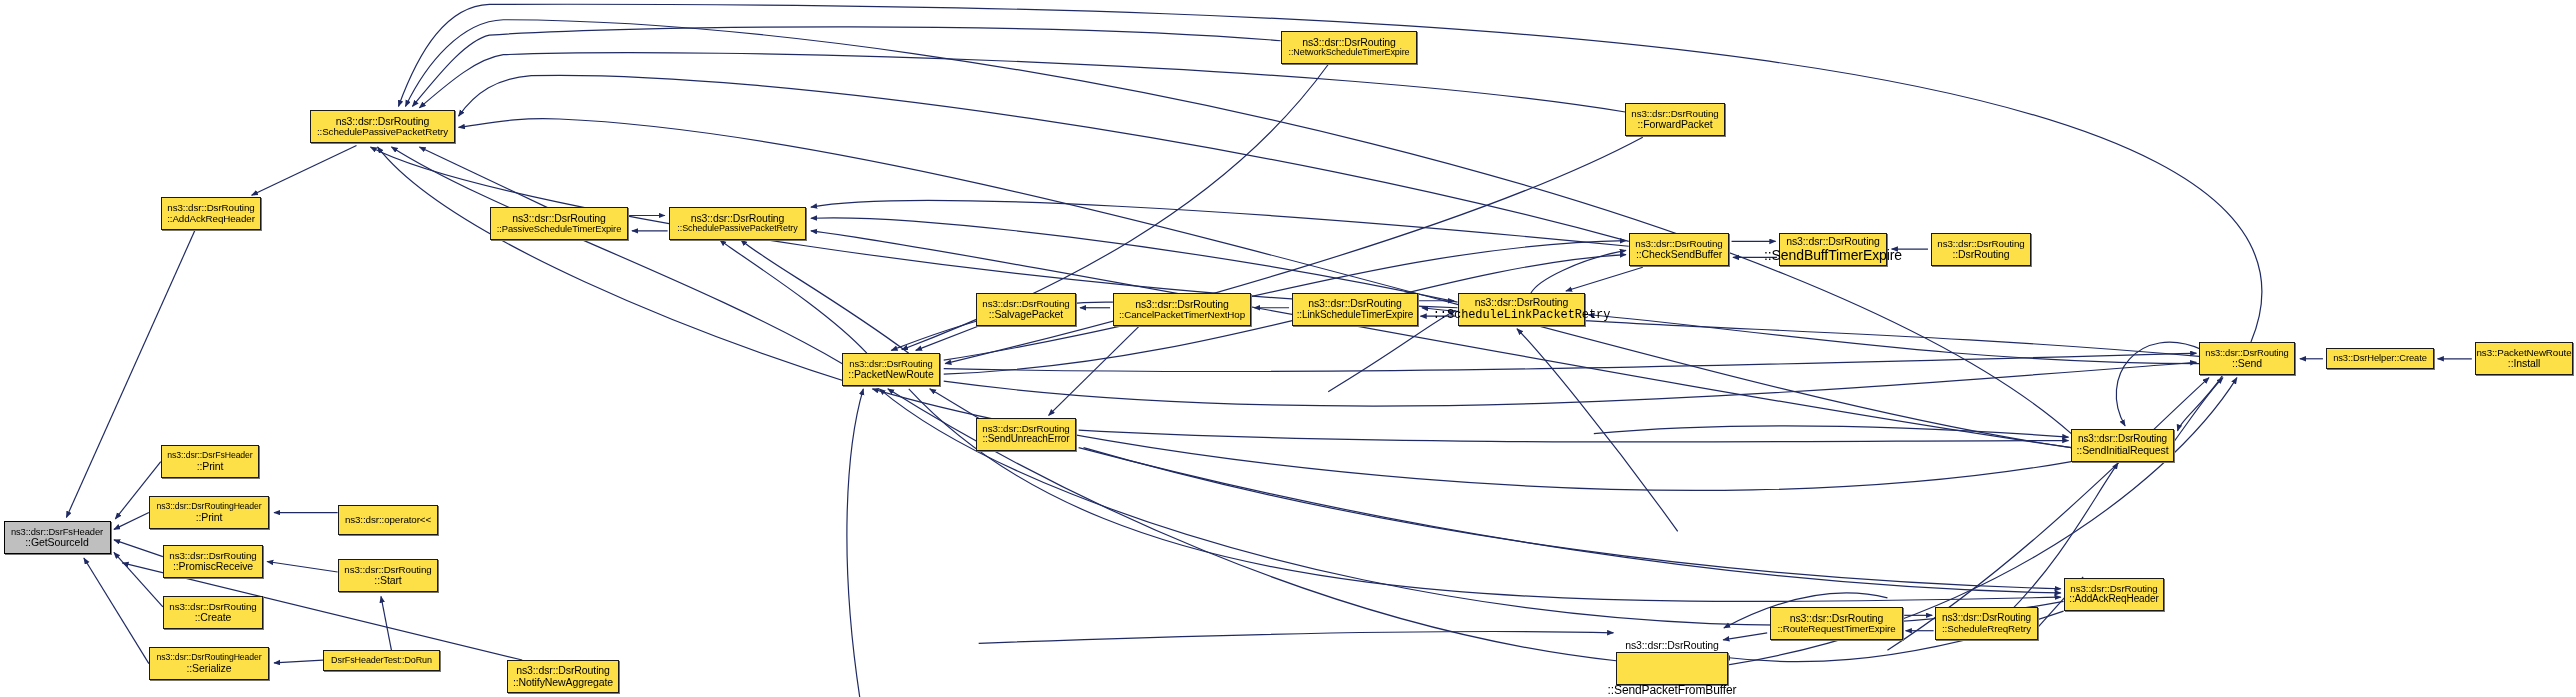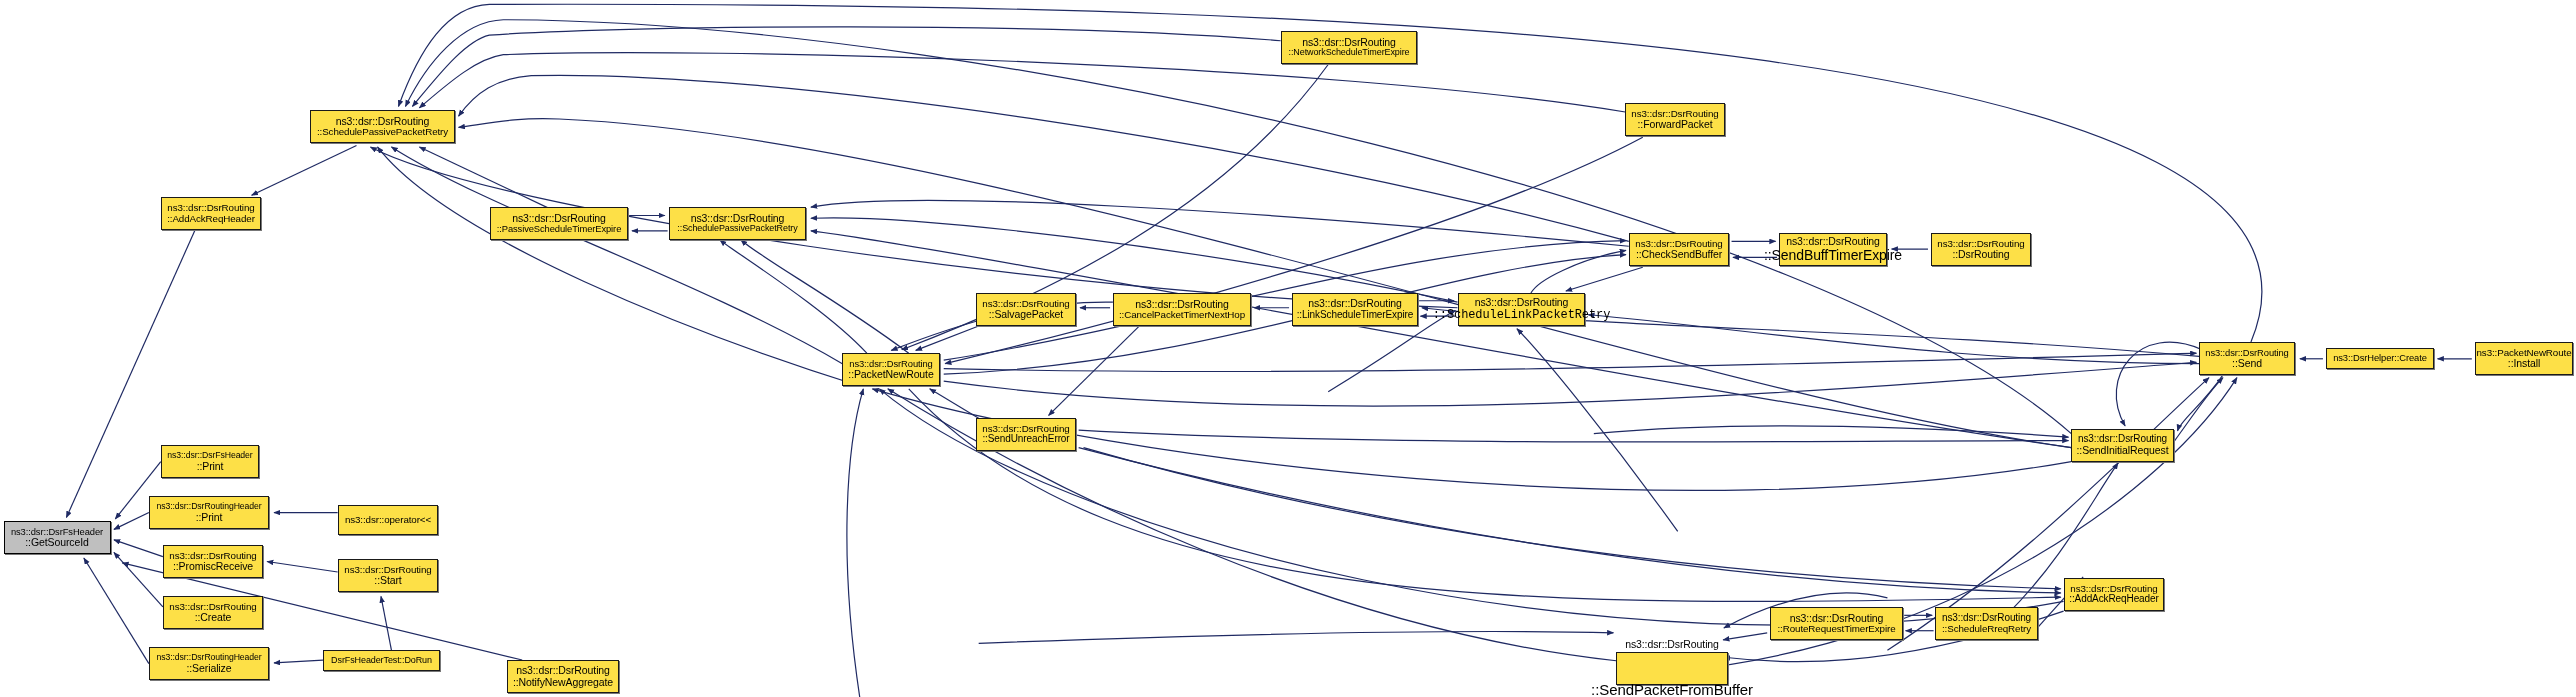--- a/index.html
+++ b/index.html
@@ -291,21 +291,21 @@
     <div class="node" style="left: 2475px; top: 342px; width: 98px; height: 33px;">
       <span class="l1" style="font-size: 9.8px;">ns3::PacketNewRoute</span>
       <span class="l2">::Install</span>
     </div>
     <div class="node" style="left: 2071px; top: 429px; width: 103px; height: 33px;">
       <span class="l1" style="font-size: 10px;">ns3::dsr::DsrRouting</span>
       <span class="l2">::SendInitialRequest</span>
     </div>
     <div class="node" style="left: 1616px; top: 652px; width: 112px; height: 33px;">
       <span class="l1">ns3::dsr::DsrRouting</span>
-      <span class="l2" style="font-size: 15px; margin-top: 32px;">::SendPacketFromBuffer</span>
+      <span class="l2" style="font-size: 12px; margin-top: 32px;">::SendPacketFromBuffer</span>
     </div>
     <div class="node" style="left: 1770px; top: 607px; width: 133px; height: 33px;">
       <span class="l1">ns3::dsr::DsrRouting</span>
       <span class="l2" style="font-size: 9.8px;">::RouteRequestTimerExpire</span>
     </div>
     <div class="node" style="left: 1935px; top: 607px; width: 103px; height: 33px;">
       <span class="l1" style="font-size: 10px;">ns3::dsr::DsrRouting</span>
       <span class="l2" style="font-size: 9.8px;">::ScheduleRreqRetry</span>
     </div>
     <div class="node" style="left: 2064px; top: 578px; width: 100px; height: 33px;">

